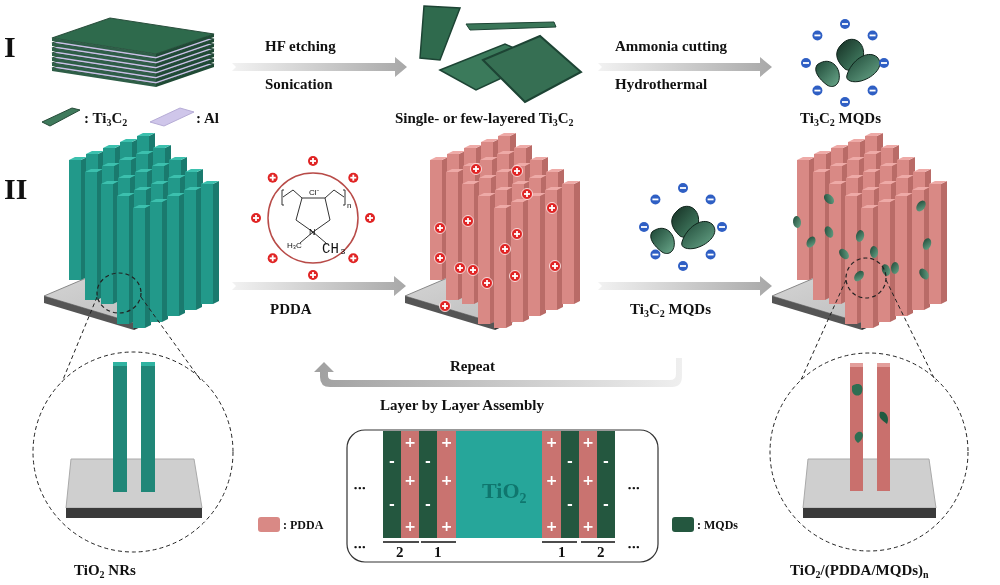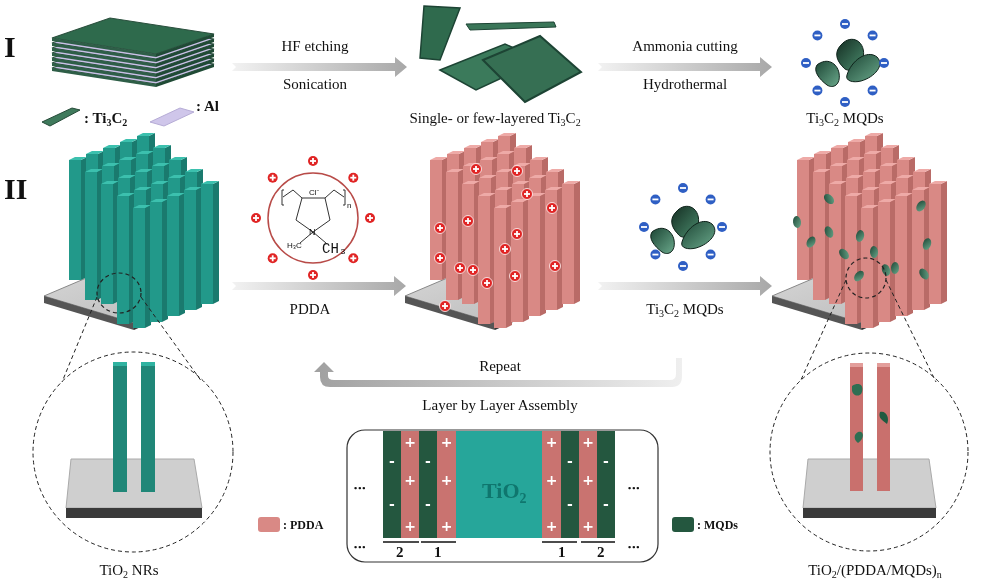--- a/index.html
+++ b/index.html
@@ -1,18 +1,18 @@
 <!DOCTYPE html>
 <html><head>
 <meta charset="utf-8">
 <style>
   html,body{margin:0;padding:0;background:#fff;}
   body{width:1000px;height:585px;position:relative;overflow:hidden;font-family:"Liberation Serif","DejaVu Serif",serif;color:#111;}
   .abs{position:absolute;}
-  .lbl{position:absolute;font-weight:normal;font-size:15px;text-align:center;white-space:nowrap;}
+  .lbl{position:absolute;font-weight:bold;font-size:15px;white-space:nowrap;}
   .roman{position:absolute;font-weight:bold;font-size:30px;}
   svg{position:absolute;left:0;top:0;overflow:visible;}
   .sub{font-size:10px;vertical-align:-3px;}
   .legend-lbl{position:absolute;font-weight:bold;font-size:12px;white-space:nowrap;}
   .dots{position:absolute;font-weight:bold;font-size:14px;letter-spacing:1px;}
   .num{position:absolute;font-weight:bold;font-size:15px;}
   .tio2{position:absolute;color:#0f766e;font-weight:bold;font-size:22px;}
   .sign{position:absolute;color:#fff;font-family:"DejaVu Sans",sans-serif;font-weight:bold;font-size:14px;width:20px;text-align:center;line-height:14px;}
 </style>
 </head>
@@ -525,21 +525,21 @@
       </g>
   </g>
 
   <rect x="258" y="517" width="22" height="15" rx="3" fill="#d98985"></rect>
   <rect x="672" y="517" width="22" height="15" rx="3" fill="#24573f"></rect>
 </svg>
 
 <div class="legend-lbl" style="left:84px;top:110px;font-size:15px;">
   <span>: Ti</span><span class="sub">3</span><span>C</span><span class="sub">2</span>
 </div>
-<div class="legend-lbl" style="left:196px;top:98px;font-size:15px;">: Al</div>
+<div class="legend-lbl" style="left:196px;top:110px;font-size:15px;">: Al</div>
 
 <div class="lbl" style="left:265px;top:38px;width:100px;">HF etching</div>
 <div class="lbl" style="left:265px;top:76px;width:100px;">Sonication</div>
 
 <div class="lbl" style="left:395px;top:110px;width:200px;">
   <span>Single- or few-layered Ti</span><span class="sub">3</span><span>C</span><span class="sub">2</span>
 </div>
 
 <div class="lbl" style="left:615px;top:38px;width:140px;">Ammonia cutting</div>
 <div class="lbl" style="left:615px;top:76px;width:140px;">Hydrothermal</div>

